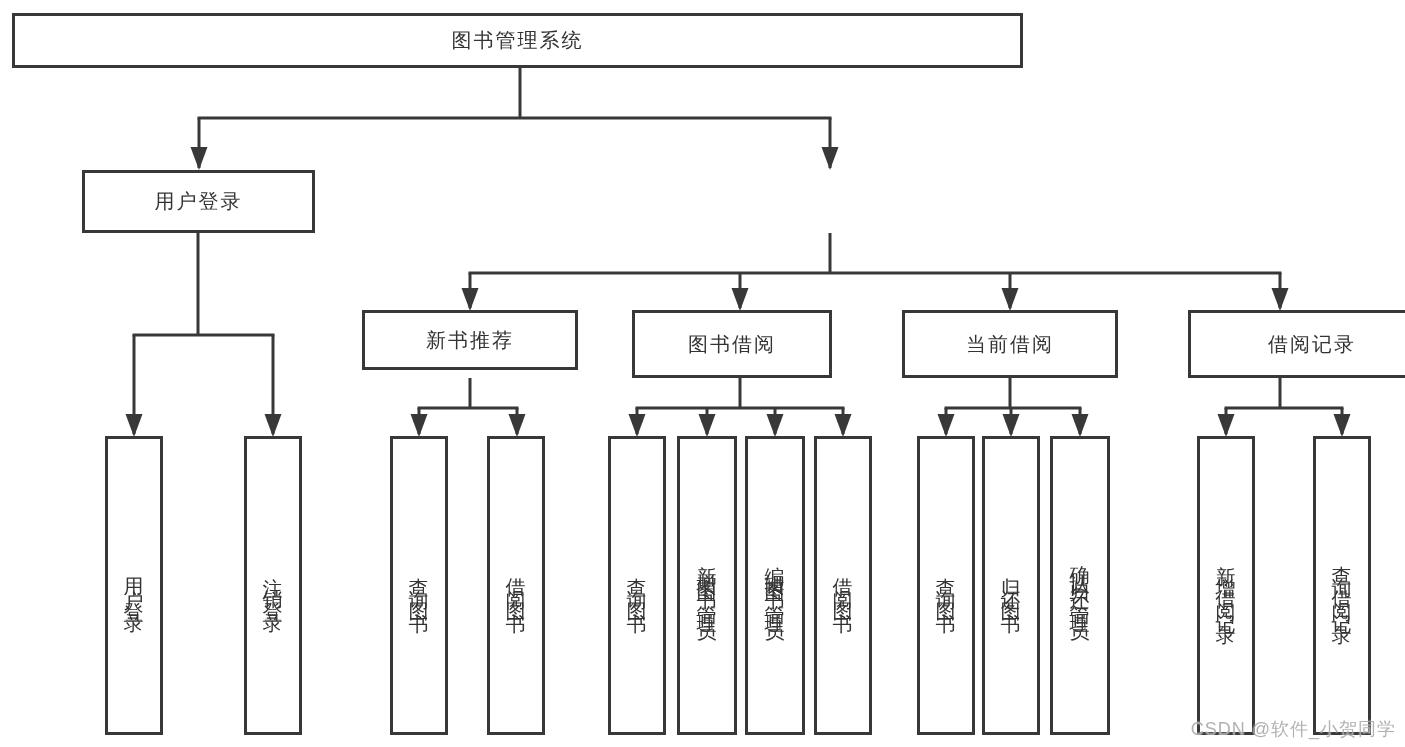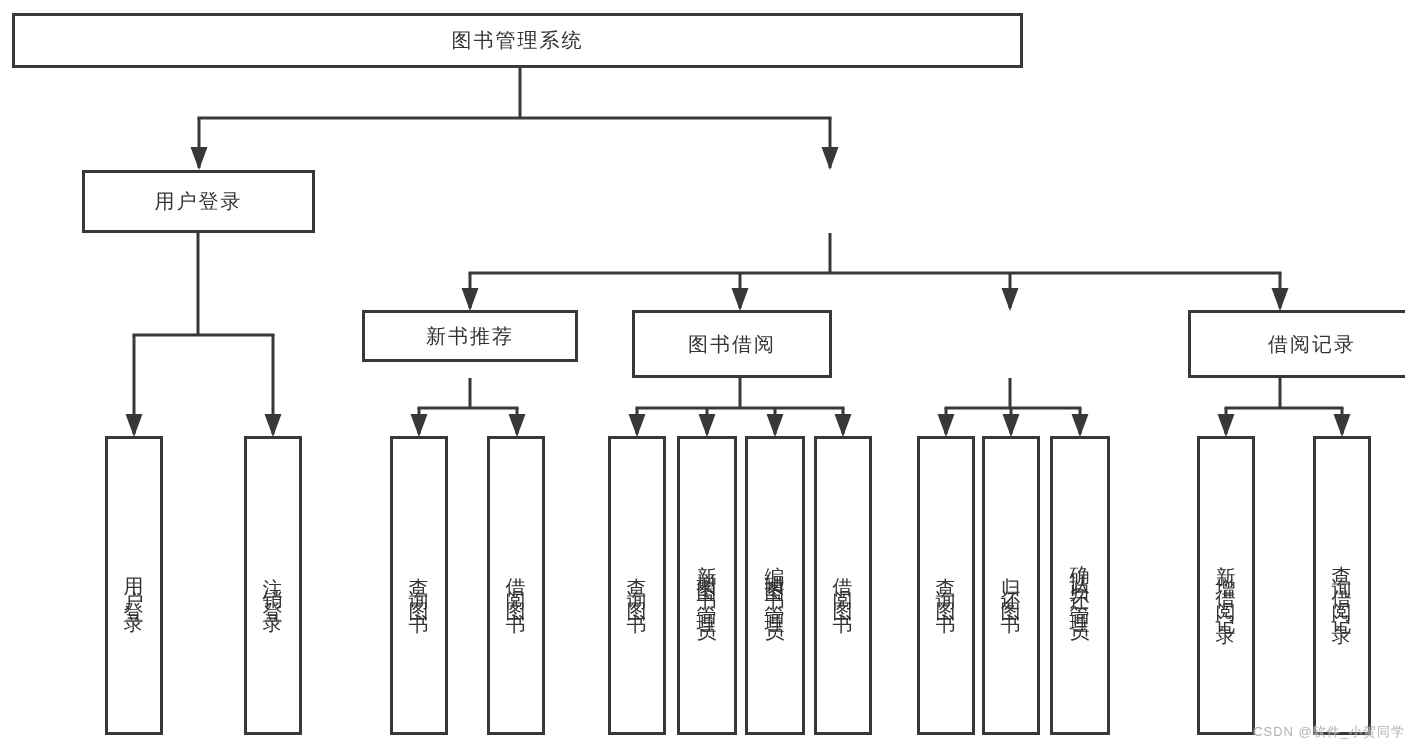--- a/index.html
+++ b/index.html
@@ -33,23 +33,23 @@
     font-size:20px;
     letter-spacing:12px;
     line-height:1;
   }
   .node.v.long span{
     letter-spacing:8px;
   }
   .title{font-size:21px;}
   .watermark{
     position:absolute;
-    right:0;
+    right:9px;
     bottom:6px;
-    font-size:13px;
+    font-size:18px;
     color:rgba(158,158,158,0.8);
     letter-spacing:1px;
     white-space:nowrap;
     text-shadow:0 0 2px #ffffff;
   }
 </style>
 </head>
 <body>
 
 <div id="stage">
@@ -124,25 +124,28 @@
   </svg>
 
   <div class="node h title" style="left:12px;top:13px;width:1011px;height:55px">
     <span>图书管理系统</span>
   </div>
 
   <div class="node h" style="left:82px;top:170px;width:233px;height:63px">
     <span>用户登录</span>
   </div>
 
-  <div class="node h" style="left:362px;top:310px;width:216px;height:52px">
+  <div class="node h" style="left:362px;top:310px;width:216px;height:60px">
     <span>新书推荐</span>
   </div>
   <div class="node h" style="left:632px;top:310px;width:200px;height:68px">
     <span>图书借阅</span>
+  </div>
+  <div class="node h" style="left:902px;top:310px;width:216px;height:68px">
+    <span>当前借阅</span>
   </div>
   <div class="node h" style="left:1188px;top:310px;width:248px;height:68px">
     <span>借阅记录</span>
   </div>
 
   <div class="node v" style="left:105px;top:436px;width:58px;height:299px">
     <span>用户登录</span>
   </div>
   <div class="node v" style="left:244px;top:436px;width:58px;height:299px">
     <span>注销登录</span>

